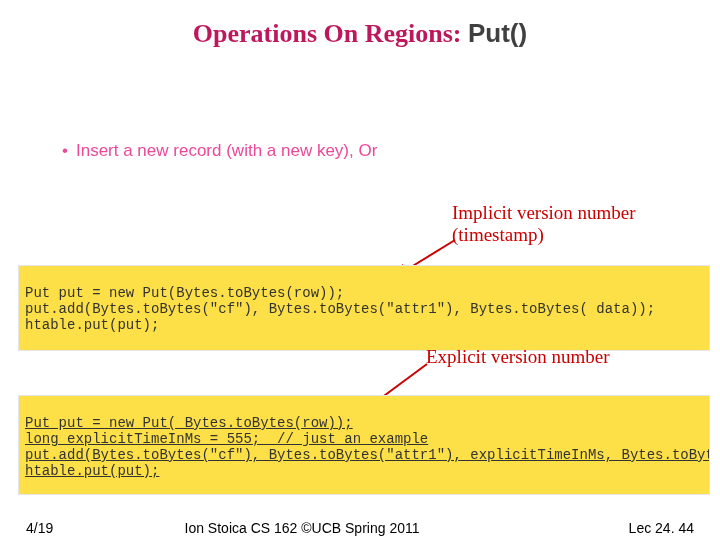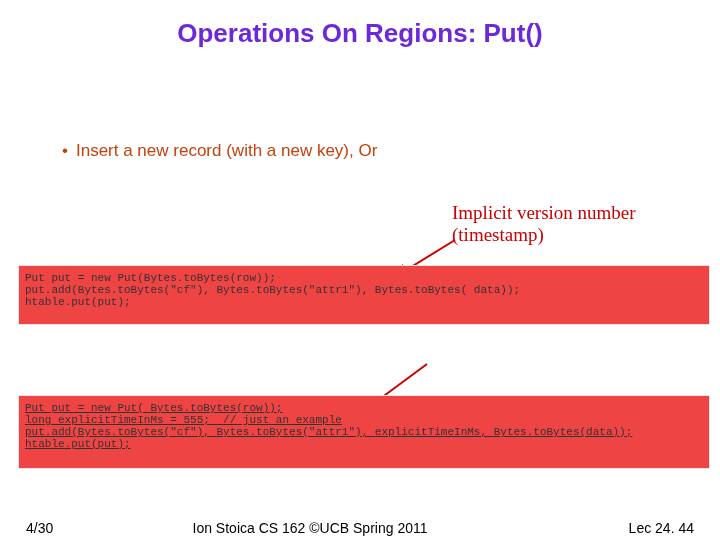--- a/index.html
+++ b/index.html
@@ -19,71 +19,71 @@
   }
   .title {
     position: absolute;
     top: 18px;
     left: 0;
     width: 720px;
     text-align: center;
     font-size: 26px;
     font-weight: bold;
   }
-  .title-main { color: #6d28d9; }
-  .title-accent { color: #6d28d9; }
+  .title-main { color: #be185d; font-family: Liberation Serif, serif; }
+  .title-accent { color: #404040; }
   .bullets {
     position: absolute;
     top: 140px;
     left: 62px;
     font-size: 17px;
-    color: #c2410c;
+    color: #ec4899;
     line-height: 1.35;
   }
   .bullets .row { margin-bottom: 2px; }
   .bul { margin-right: 8px; }
   .note {
     position: absolute;
     font-family: "Comic Sans MS", "Chalkboard", "Segoe Script", cursive;
     font-size: 19px;
     color: #cc0000;
     line-height: 1.15;
   }
   .note1 { top: 202px; left: 452px; width: 280px; }
   .note2 { top: 346px; left: 426px; width: 280px; }
   .codebox {
     position: absolute;
     left: 18px;
     right: 10px;
-    background: #ef4444;
+    background: #fde047;
     border: 1px solid #e5e5e5;
-    padding: 6px 6px;
+    padding: 19px 6px;
     font-family: "Courier New", monospace;
-    font-size: 11px;
+    font-size: 14px;
     color: #333;
     white-space: pre;
     overflow: hidden;
   }
   .code1 { top: 265px; height: 46px; }
   .code2 { top: 395px; height: 60px; text-decoration: underline; }
   .arrow {
     position: absolute;
     stroke: #cc0000;
     fill: #cc0000;
   }
   .footer {
     position: absolute;
     bottom: 20px;
     left: 0;
     width: 720px;
     font-size: 14px;
     color: #000;
   }
   .f-left { position: absolute; left: 26px; }
-  .f-center { position: absolute; left: 8px; width: 604px; text-align: center; }
+  .f-center { position: absolute; left: 0; width: 604px; text-align: center; }
   .f-right { position: absolute; right: 26px; }
 </style>
 </head>
 <body>
 
 <div class="slide">
 
   <div class="title">
     <span class="title-main">Operations On Regions: </span><span class="title-accent">Put()</span>
   </div>
@@ -105,34 +105,37 @@
         <path d="M0,0 L6,3 L0,6 Z" fill="#cc0000"></path>
       </marker>
     </defs>
     <line x1="60" y1="2" x2="8" y2="34" stroke="#cc0000" stroke-width="2" marker-end="url(#ah1)"></line>
   </svg>
 
   <div class="codebox code1"><span>Put put = new Put(Bytes.toBytes(row));
 put.add(Bytes.toBytes("cf"), Bytes.toBytes("attr1"), Bytes.toBytes( data));
 htable.put(put);</span></div>
 
+  <div class="note note2">
+    <span>Explicit version number</span>
+  </div>
 
   <svg class="arrow" style="top:360px; left:365px;" width="70" height="50">
     <defs>
       <marker id="ah2" markerWidth="8" markerHeight="8" refX="2" refY="3" orient="auto">
         <path d="M0,0 L6,3 L0,6 Z" fill="#cc0000"></path>
       </marker>
     </defs>
     <line x1="62" y1="4" x2="8" y2="44" stroke="#cc0000" stroke-width="2" marker-end="url(#ah2)"></line>
   </svg>
 
   <div class="codebox code2"><span>Put put = new Put( Bytes.toBytes(row));
 long explicitTimeInMs = 555;  // just an example
 put.add(Bytes.toBytes("cf"), Bytes.toBytes("attr1"), explicitTimeInMs, Bytes.toBytes(data));
 htable.put(put);</span></div>
 
   <div class="footer">
-    <span class="f-left">4/30</span>
+    <span class="f-left">4/19</span>
     <span class="f-center">Ion Stoica CS 162 ©UCB Spring 2011</span>
     <span class="f-right">Lec 24. 44</span>
   </div>
 
 </div>
 
 </body></html>

